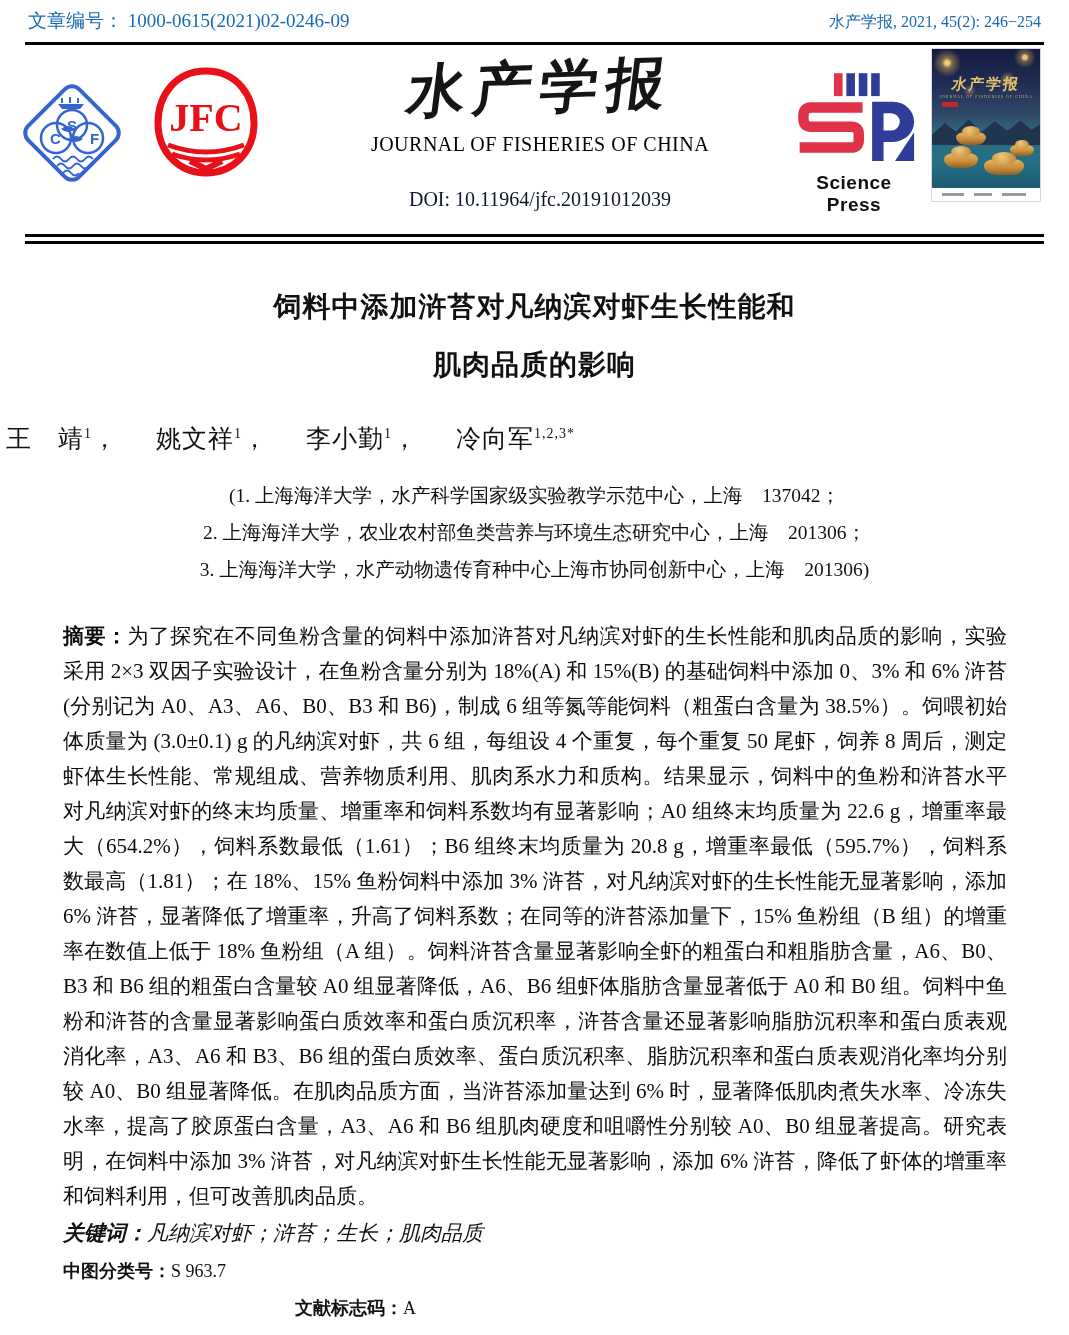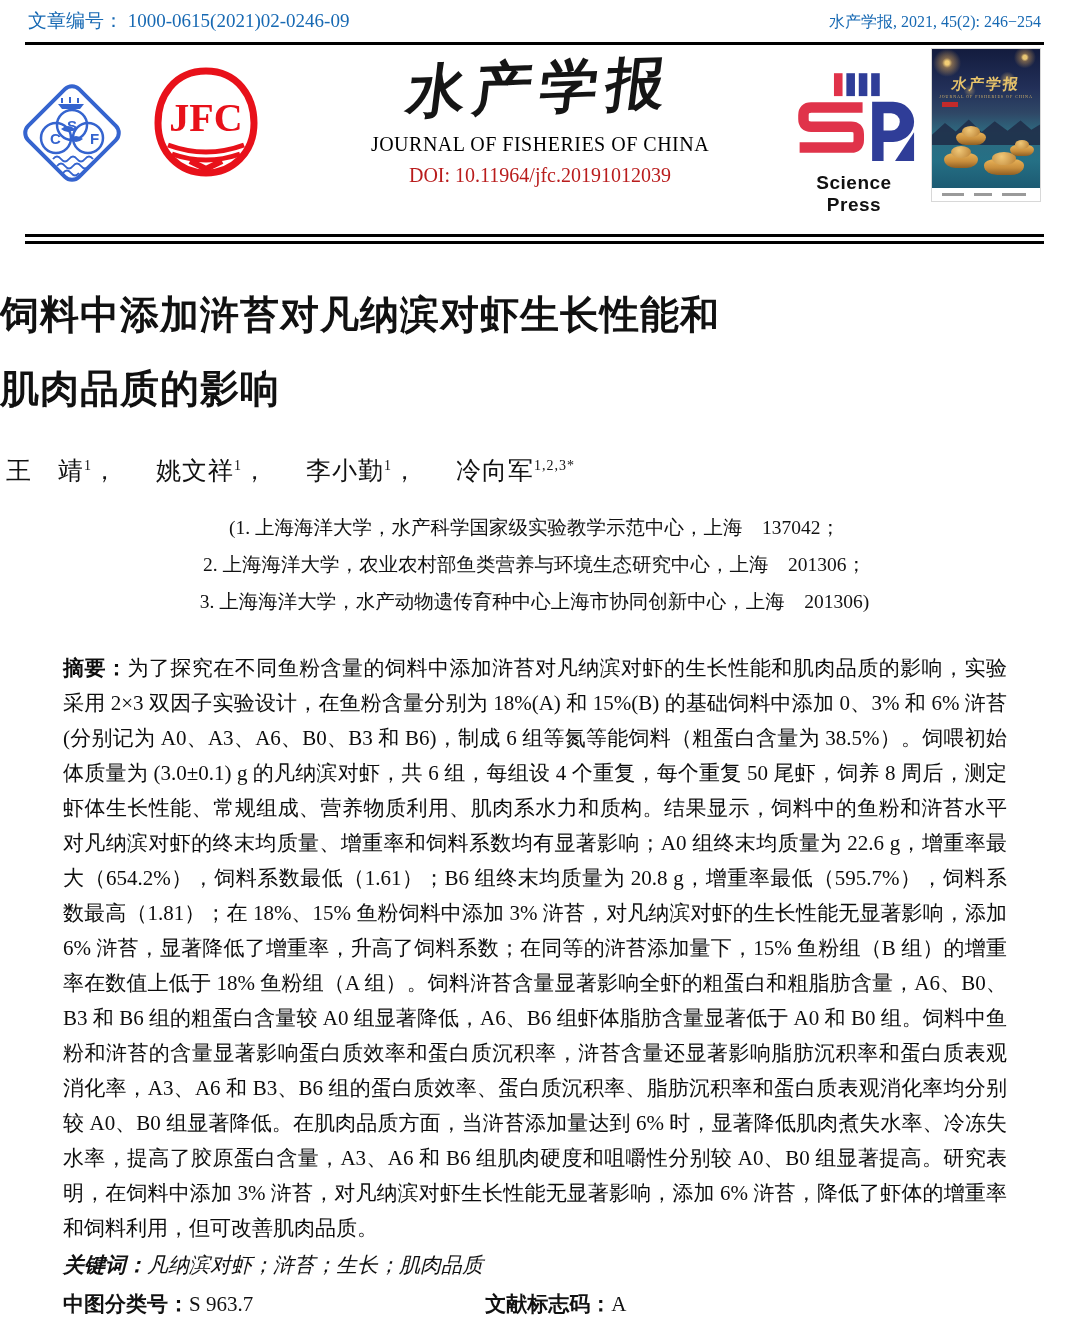--- a/index.html
+++ b/index.html
@@ -24,21 +24,21 @@
   .masthead { position:relative; height:175px; }
   .logo-csf { position:absolute; left:12px; top:28px; }
   .logo-jfc { position:absolute; left:150px; top:20px; }
   .mast-center { position:absolute; left:330px; top:0; width:420px; text-align:center; }
   .callig {
     font-size:58px; font-weight:bold; letter-spacing:8px; color:#151515;
     transform:skewX(-9deg) rotate(-2deg); display:inline-block; margin-top:4px;
     font-family:"DejaVu Serif","Liberation Serif",serif;
   }
   .jtitle-en { font-size:20px; color:#000; margin-top:6px; letter-spacing:0.5px; }
-  .doi { font-size:20px; color:#b91c1c; margin-top:8px; }
+  .doi { font-size:20px; color:#0f172a; margin-top:32px; }
   .sp-block { position:absolute; left:790px; top:28px; width:128px; text-align:center; }
   .sp-text { font-family:"Liberation Sans","DejaVu Sans",sans-serif; font-weight:bold;
              font-size:19px; color:#111; margin-top:3px; letter-spacing:0.5px; }
 
   
   .cover { position:absolute; left:932px; top:4px; width:108px; height:152px; background:#fff;
            box-shadow:0 0 0 1px #d8d8d8; }
   .cover-art {
     position:absolute; left:0; top:0; right:0; bottom:13px; overflow:hidden;
     background:
@@ -60,36 +60,36 @@
     background:linear-gradient(180deg,#e9b45a 0%,#c98f3d 55%,#8f5f24 100%); }
   .boat .lump { position:absolute; left:20%; top:-45%; width:60%; height:80%;
     border-radius:50%; background:radial-gradient(circle at 40% 35%, #f0c878, #b97f33); }
   .cover-footer { position:absolute; left:0; right:0; bottom:0; height:13px; background:#fff; }
   .cover-footer i { position:absolute; top:5px; height:3px; background:#9a9a9a; display:block; }
 
   .rule-2 { height:3px; background:#000; margin:14px 25px 0 25px; }
   .rule-3 { height:3px; background:#000; margin:4px 25px 0 25px; }
 
   
-  .title { text-align:left; font-weight:bold; font-size:39px; letter-spacing:1px;
+  .title { text-align:center; font-weight:bold; font-size:28px; letter-spacing:1px;
     font-family:"Liberation Sans","DejaVu Sans",sans-serif; }
   .title-1 { margin-top:44px; }
   .title-2 { margin-top:20px; }
 
   .authors { text-align:left; margin-top:38px; font-size:25px; letter-spacing:1px; }
   .authors sup { font-size:14px; }
   .author { margin:0 6px; }
   .affils { margin-top:22px; text-align:center; font-size:19.5px; line-height:37px; color:#111; }
 
   
   .abstract { margin:30px 62px 0 63px; font-size:21px; line-height:35px;
     text-align:justify; color:#0d0d0d; }
   .b-label { font-family:"Liberation Sans","DejaVu Sans",sans-serif; font-weight:bold; }
   .kw-row { margin:1px 62px 0 63px; font-size:21px; line-height:36px;font-style:italic; }
-  .bottom-row { margin:2px 62px 0 63px; font-size:21px; line-height:37px; display:flex; }
+  .bottom-row { margin:2px 62px 0 63px; font-size:18px; line-height:37px; display:flex;flex-direction:column; }
   .bottom-row .doc-code { margin-left:232px; }
 </style>
 </head>
 <body>
 
 <div class="page">
 
   <div class="top-row">
     <div class="top-left">
       <span class="lbl">文章编号：</span>

